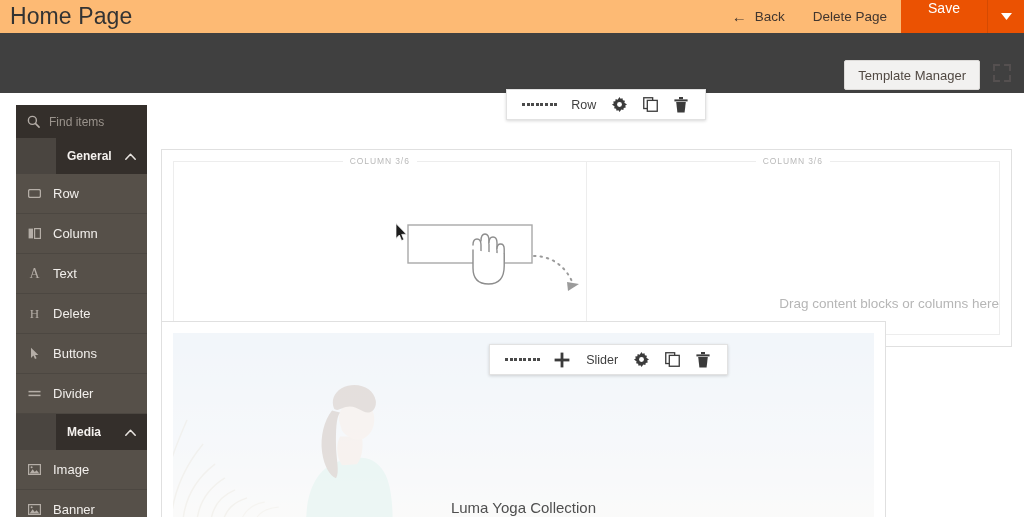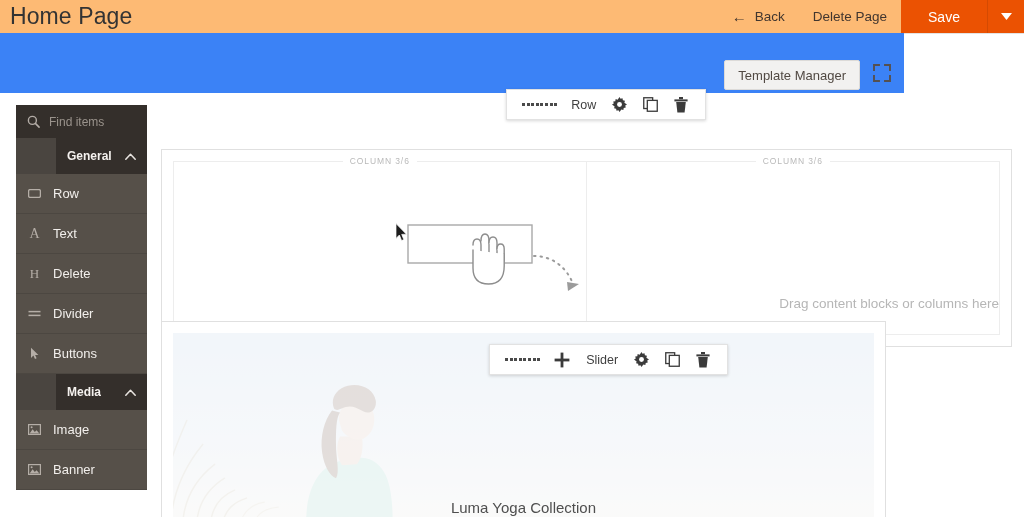--- a/index.html
+++ b/index.html
@@ -50,21 +50,21 @@
     margin-right: 8px;
     font-size: 15px;
     line-height: 1;
     color: #41362f;
   }
   #save-button {
     background: #eb5202;
     color: #ffffff;
     font-size: 14px;
     display: flex;
-    align-items: center;
+    align-items: flex-start;
     justify-content: center;
     width: 86px;
     cursor: pointer;
     user-select: none;
   }
   #save-caret {
     background: #eb5202;
     width: 36px;
     display: flex;
     align-items: center;
@@ -72,22 +72,22 @@
     cursor: pointer;
     border-left: 1px solid #d44a02;
     color: #ffffff;
     font-size: 9px;
   }
 
   
   #subbar {
     position: absolute;
     left: 0; top: 33px;
-    width: 904px; height: 60px;
-    background: #3b82f6;
+    width: 1024px; height: 60px;
+    background: #404040;
   }
   #template-manager-button {
     position: absolute;
     right: 44px;
     top: 27px;
     height: 28px;
     background: #f2f1f0;
     border: 1px solid #dcdad8;
     border-radius: 2px;
     color: #514943;
@@ -384,48 +384,57 @@
 
   <div class="side-item">
     <span class="si-icon">
       <svg width="13" height="9" viewBox="0 0 13 9">
           <rect x="0.6" y="0.6" width="11.8" height="7.8" rx="1.4" fill="none" stroke="#b5aea7" stroke-width="1.3"></rect>
         </svg>
     </span>
     <span>Row</span>
   </div>
 
+  <div class="side-item">
+    <span class="si-icon">
+      <svg width="13" height="11" viewBox="0 0 13 11">
+        <rect x="0.6" y="0.6" width="4.4" height="9.8" fill="#b5aea7"></rect>
+        <rect x="6.6" y="0.6" width="5.8" height="9.8" fill="none" stroke="#b5aea7" stroke-width="1.2"></rect>
+      </svg>
+    </span>
+    <span>Column</span>
+  </div>
 
   <div class="side-item">
     <span class="si-icon" style="font-family:'Liberation Serif',serif;font-size:14px;">A</span>
     <span>Text</span>
   </div>
 
   <div class="side-item">
     <span class="si-icon" style="font-family:'Liberation Serif',serif;font-size:13px;">H</span>
     <span>Delete</span>
+  </div>
+
+  <div class="side-item">
+    <span class="si-icon">
+      <svg width="10" height="13" viewBox="0 0 10 13">
+        <path d="M1,0.8 L1,11 L3.4,8.6 L5,12 L6.6,11.3 L5.1,8.1 L8.4,8 Z" fill="#b5aea7"></path>
+      </svg>
+    </span>
+    <span>Buttons</span>
   </div>
 
   <div class="side-item">
     <span class="si-icon">
       <svg width="13" height="7" viewBox="0 0 13 7">
         <line x1="0.5" y1="1.6" x2="12.5" y2="1.6" stroke="#b5aea7" stroke-width="1.5"></line>
         <line x1="0.5" y1="5.4" x2="12.5" y2="5.4" stroke="#b5aea7" stroke-width="1.5"></line>
       </svg>
     </span>
     <span>Divider</span>
-  </div>
-
-  <div class="side-item">
-    <span class="si-icon">
-      <svg width="10" height="13" viewBox="0 0 10 13">
-        <path d="M1,0.8 L1,11 L3.4,8.6 L5,12 L6.6,11.3 L5.1,8.1 L8.4,8 Z" fill="#b5aea7"></path>
-      </svg>
-    </span>
-    <span>Buttons</span>
   </div>
 
   <div class="side-group-header">
     <span>Media</span>
     <svg class="chevron-up" viewBox="0 0 11 7">
       <polyline points="0.8,6.2 5.5,1.2 10.2,6.2" fill="none" stroke="#e8e4e0" stroke-width="1.5" stroke-linecap="round" stroke-linejoin="round"></polyline>
     </svg>
   </div>
 
   <div class="side-item">

